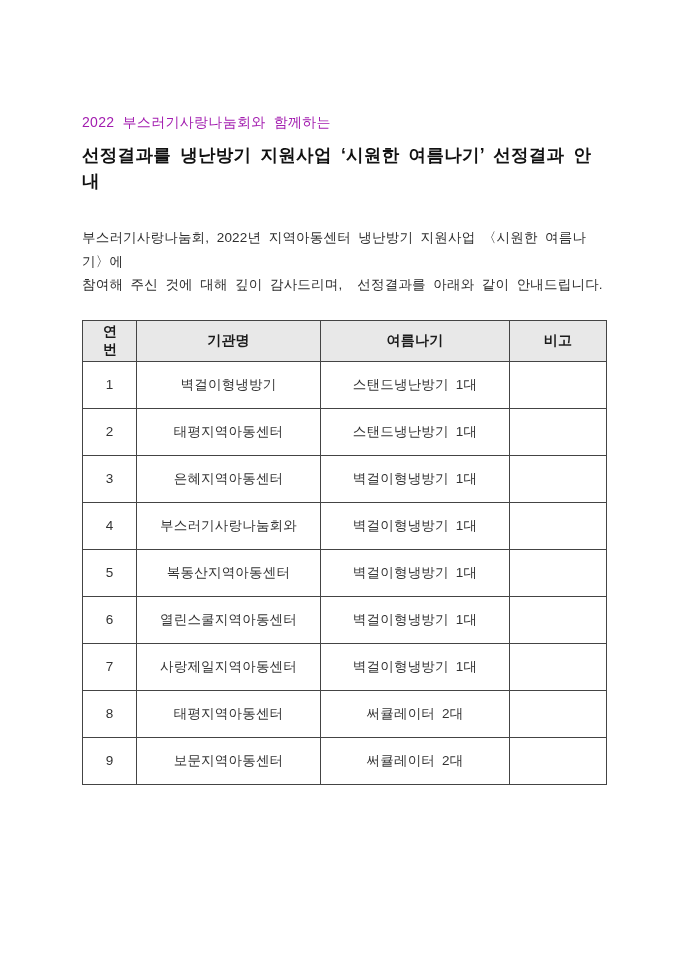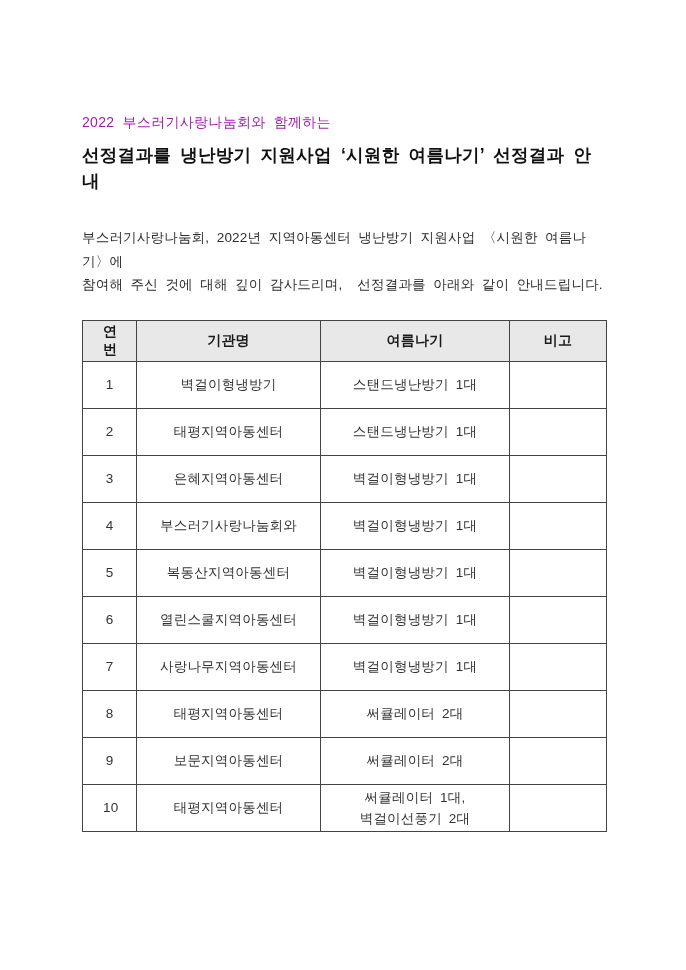--- a/index.html
+++ b/index.html
@@ -144,39 +144,32 @@
           <td class="col-note"></td>
         </tr>
         <tr>
           <td class="col-no">6</td>
           <td class="col-org">열린스쿨지역아동센터</td>
           <td class="col-support">벽걸이형냉방기 1대</td>
           <td class="col-note"></td>
         </tr>
         <tr>
           <td class="col-no">7</td>
-          <td class="col-org">사랑나무지역아동센터</td>
+          <td class="col-org">사랑제일지역아동센터</td>
           <td class="col-support">벽걸이형냉방기 1대</td>
           <td class="col-note"></td>
         </tr>
         <tr>
           <td class="col-no">8</td>
           <td class="col-org">태평지역아동센터</td>
           <td class="col-support">써큘레이터 2대</td>
           <td class="col-note"></td>
         </tr>
         <tr>
           <td class="col-no">9</td>
           <td class="col-org">보문지역아동센터</td>
           <td class="col-support">써큘레이터 2대</td>
           <td class="col-note"></td>
         </tr>
-        <tr>
-          <td class="col-no">10</td>
-          <td class="col-org">태평지역아동센터</td>
-          <td class="col-support">써큘레이터 1대,
-벽걸이선풍기 2대</td>
-          <td class="col-note"></td>
-        </tr>
       </tbody>
   </table>
 
 </div>
 
 </body></html>

